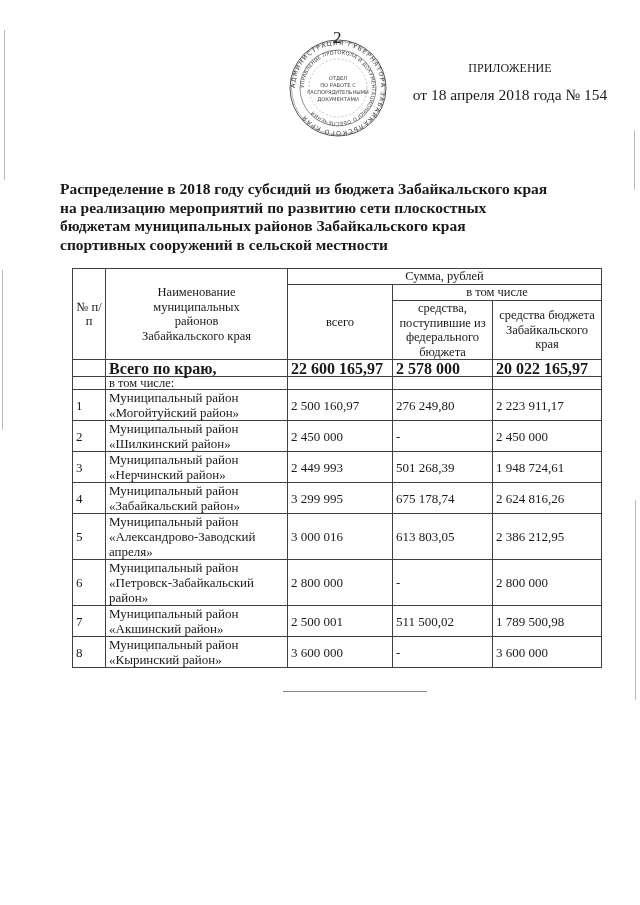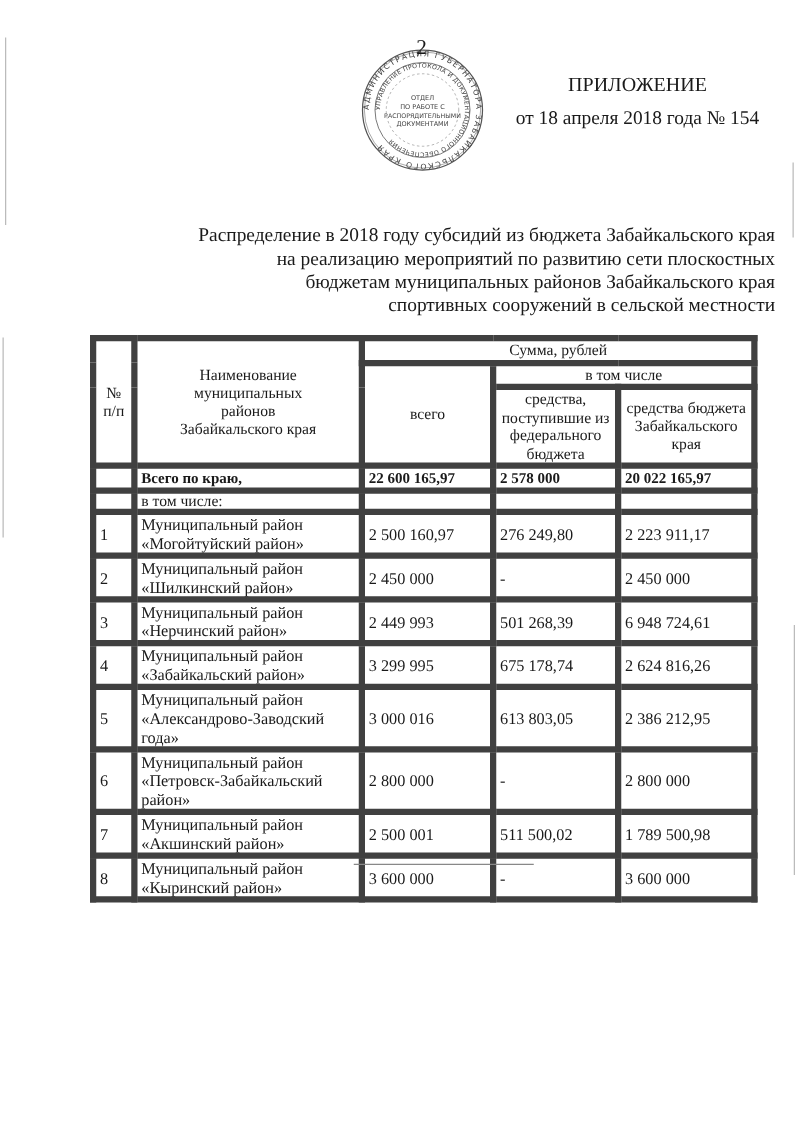--- a/index.html
+++ b/index.html
@@ -11,35 +11,35 @@
     position: absolute; left: 333px; top: 28px; font-size: 17px; z-index: 3;
   }
   .stamp {
     position: absolute; left: 288px; top: 38px; width: 100px; height: 100px; z-index: 1;
   }
   .stamp svg { width: 100px; height: 100px; }
   .appendix {
     position: absolute; left: 390px; top: 58px; width: 240px; text-align: center;
     font-size: 15.5px; line-height: 21px; z-index: 2;
   }
-  .appendix .title { font-size: 16px; margin-bottom: 5px; }
+  .appendix .title { font-size: 12px; margin-bottom: 5px; }
   .doc-title {
-    position: absolute; left: 60px; top: 180px; width: 560px; text-align: right;
-    font-weight: normal; font-size: 15.5px; line-height: 18.5px;
+    position: absolute; left: 60px; top: 180px; width: 560px; text-align: left;
+    font-weight: bold; font-size: 15.5px; line-height: 18.5px;
   }
   .doc-title div { white-space: nowrap; }
   table.grid {
     position: absolute; left: 72px; top: 268px; border-collapse: collapse;
     font-size: 13px; line-height: 15px;
   }
   table.grid td, table.grid th {
-    border: 5px solid #404040; padding: 0 3px; vertical-align: middle; font-weight: normal;
+    border: 1px solid #404040; padding: 0 3px; vertical-align: middle; font-weight: normal;
   }
   .hdr-small { font-size: 12.5px; line-height: 14.5px; }
-  .bold { font-weight: bold !important; font-size: 12px; }
+  .bold { font-weight: bold !important; font-size: 16px; }
   td.name { text-align: left; padding-left: 4px; }
   .sep-line {
     position: absolute; left: 283px; top: 691px; width: 144px; height: 1px; background: #888;
   }
   .scan-mark { position: absolute; width: 1px; background: #bbb; }
 </style>
 </head>
 <body>
 
 <div class="page-number">2</div>
@@ -128,32 +128,32 @@
     <td class="name"><span>Муниципальный район</span><br><span>«Шилкинский район»</span></td>
     <td>2 450 000</td>
     <td>-</td>
     <td>2 450 000</td>
   </tr>
   <tr style="height:31px">
     <td>3</td>
     <td class="name"><span>Муниципальный район</span><br><span>«Нерчинский район»</span></td>
     <td>2 449 993</td>
     <td>501 268,39</td>
-    <td>6 948 724,61</td>
+    <td>1 948 724,61</td>
   </tr>
   <tr style="height:31px">
     <td>4</td>
     <td class="name"><span>Муниципальный район</span><br><span>«Забайкальский район»</span></td>
     <td>3 299 995</td>
     <td>675 178,74</td>
     <td>2 624 816,26</td>
   </tr>
   <tr style="height:45px">
     <td>5</td>
-    <td class="name"><span>Муниципальный район</span><br><span>«Александрово-Заводский года»</span></td>
+    <td class="name"><span>Муниципальный район</span><br><span>«Александрово-Заводский апреля»</span></td>
     <td>3 000 016</td>
     <td>613 803,05</td>
     <td>2 386 212,95</td>
   </tr>
   <tr style="height:45px">
     <td>6</td>
     <td class="name"><span>Муниципальный район</span><br><span>«Петровск-Забайкальский район»</span></td>
     <td>2 800 000</td>
     <td>-</td>
     <td>2 800 000</td>

